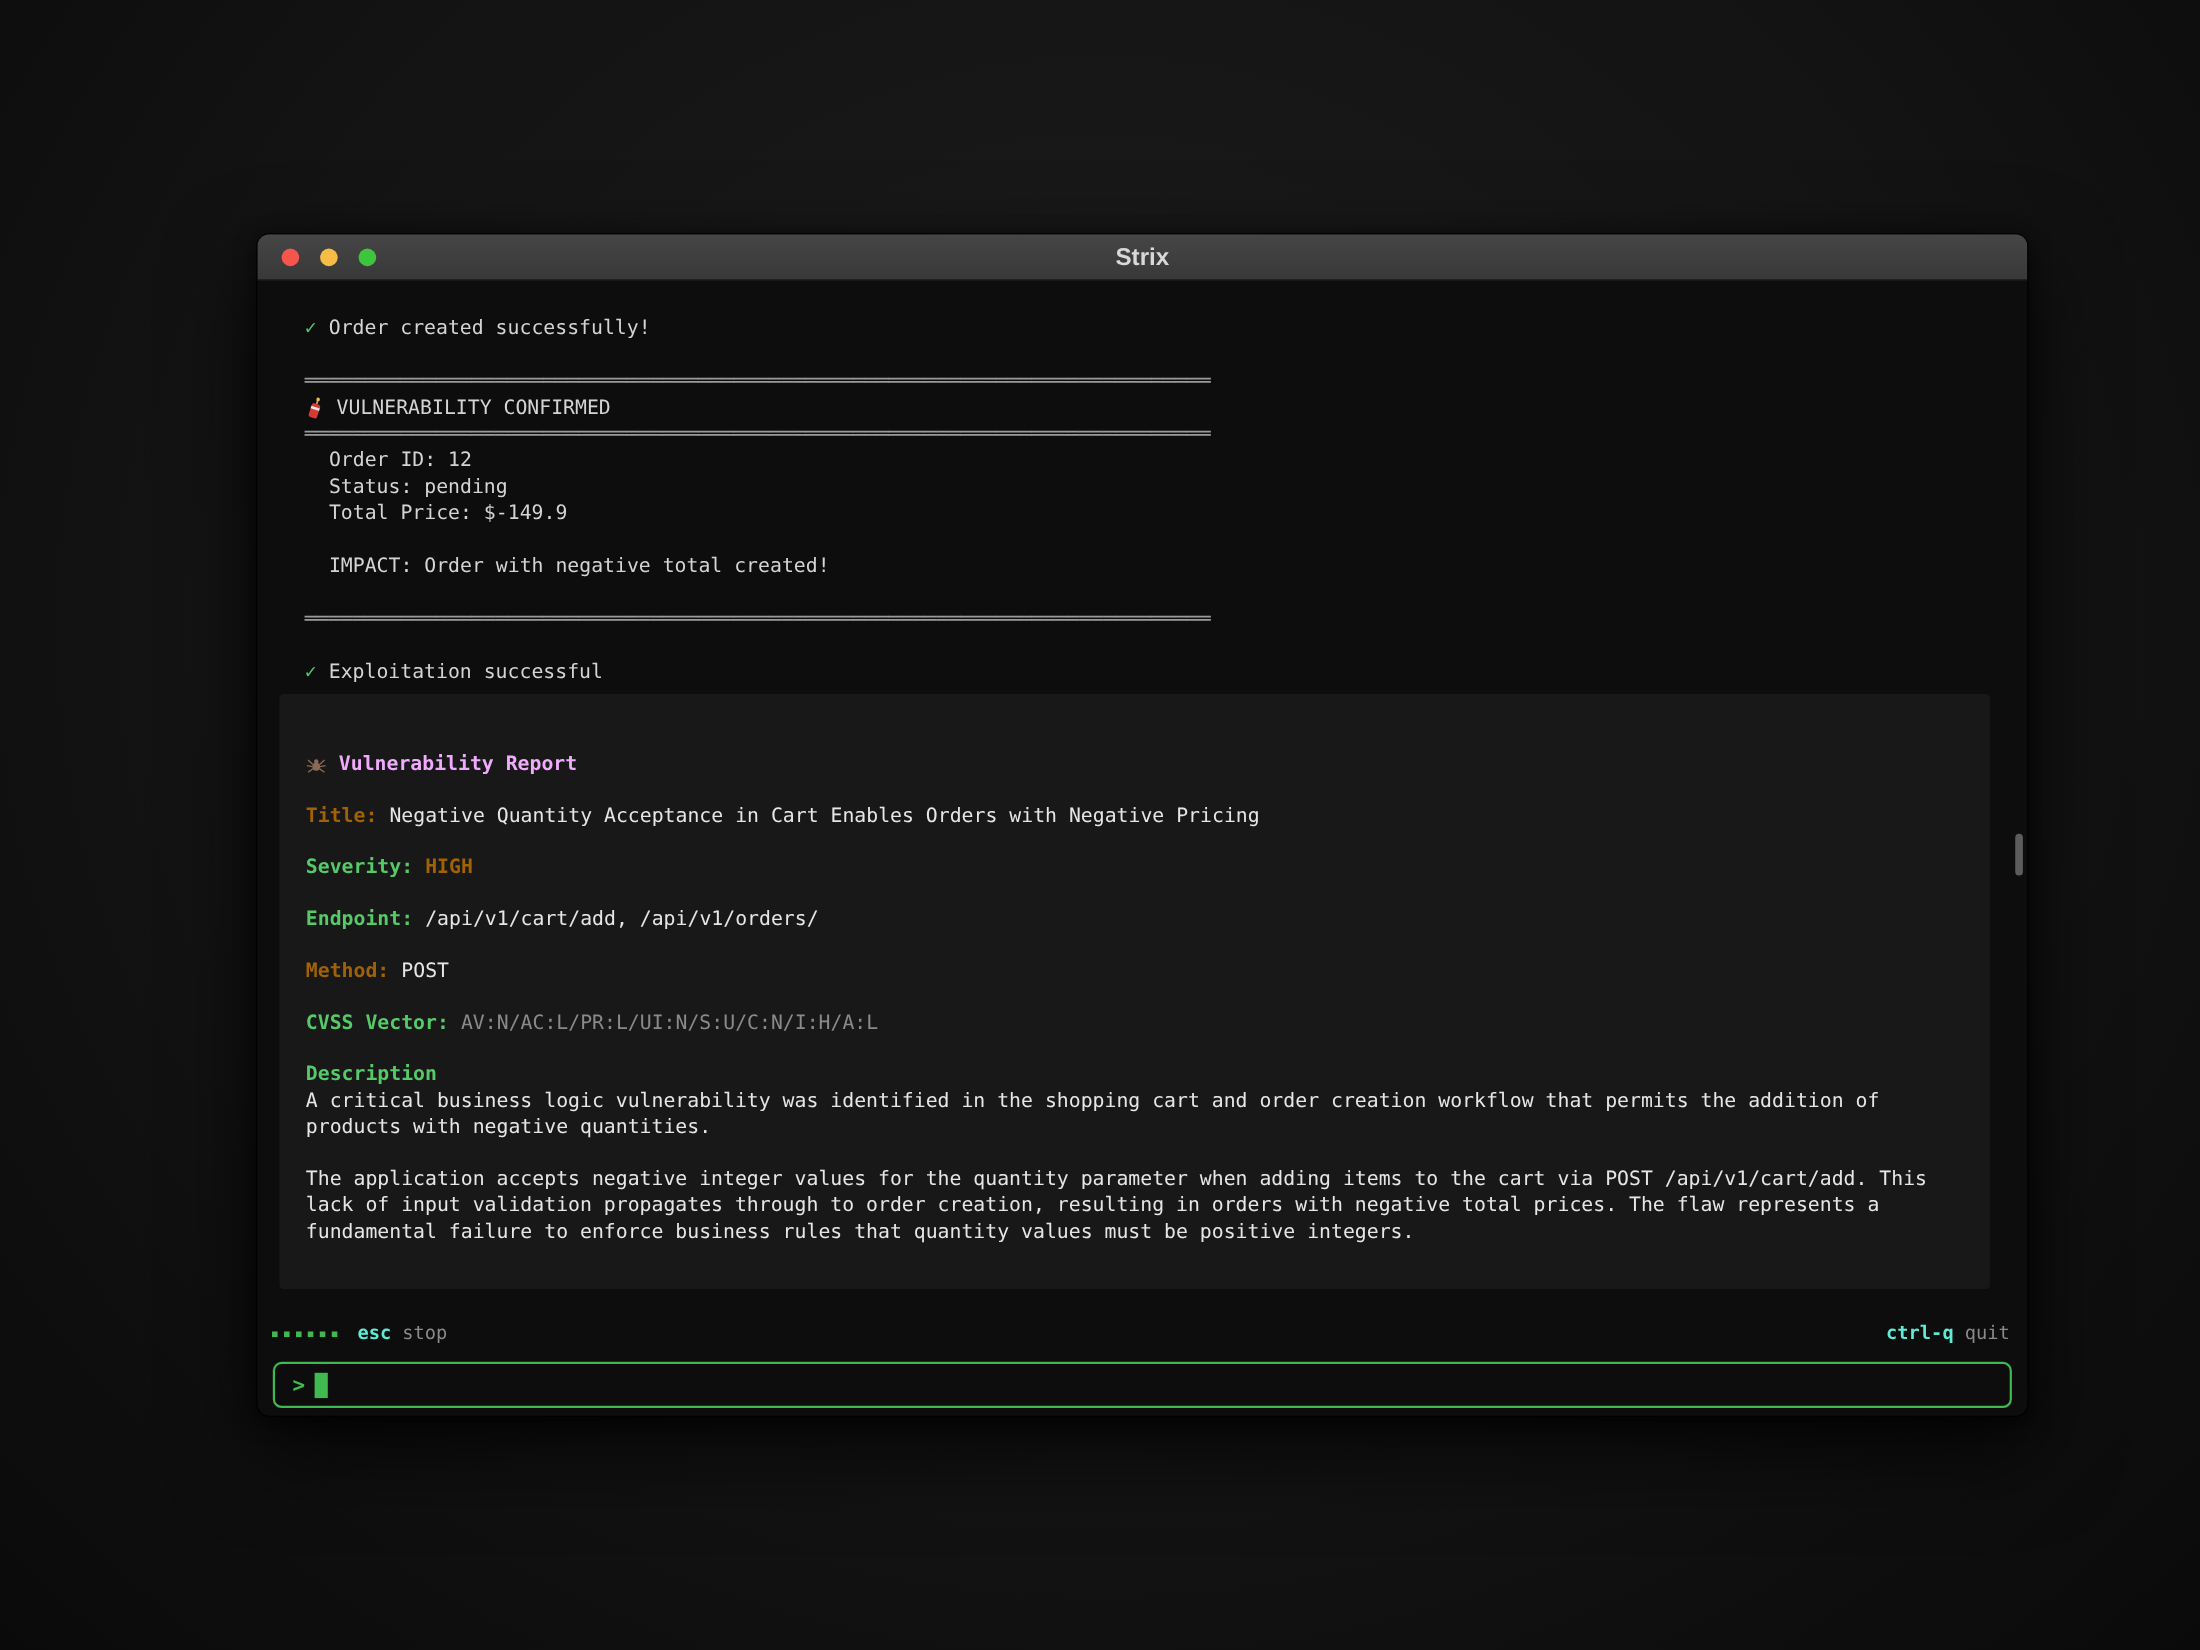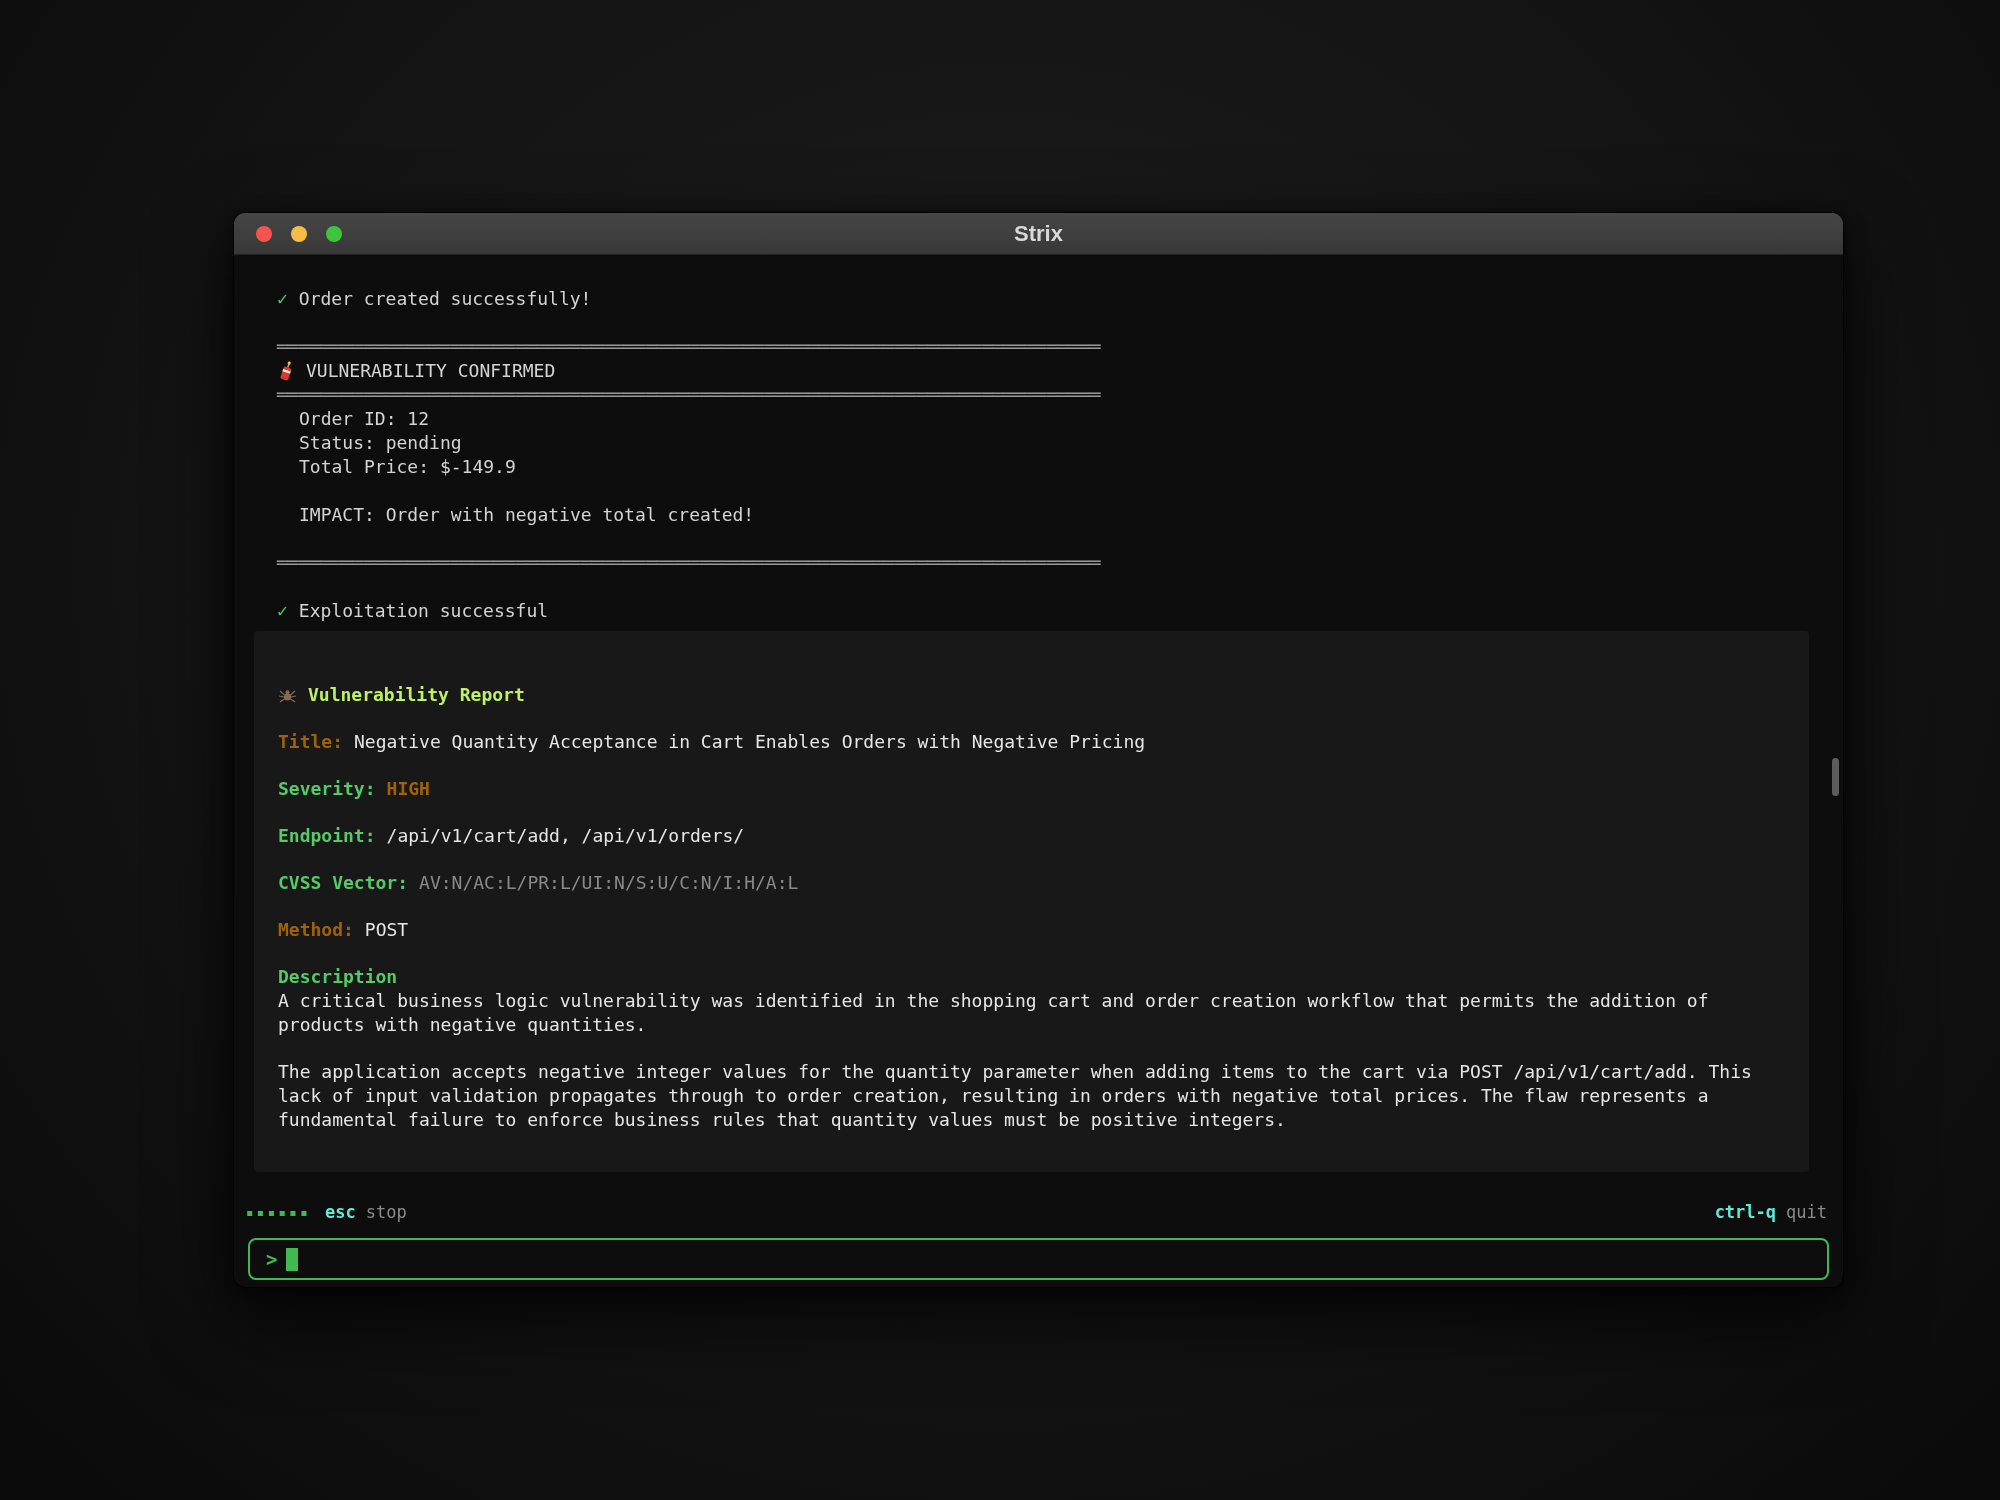--- a/index.html
+++ b/index.html
@@ -50,21 +50,21 @@
   .grayv{ color:#8a8a8a; }
   .wv   { color:#e6e6e6; }
 
   .panel {
     margin:8px 0 0 20px; width:1555px;
     background:#181818; border-radius:4px;
     padding:52px 35px 40px 24px;
     color:#e6e6e6;
   }
   .p-head { display:flex; align-items:center; height:24px; margin-bottom:23px; }
-  .p-head .htxt { color:#bef264; font-weight:bold; }
+  .p-head .htxt { color:#f0abfc; font-weight:bold; }
   .field { display:flex; gap:11px; height:24px; margin-bottom:23px; white-space:pre; }
   .desc-head { height:24px; color:#56c968; font-weight:bold; }
   .para { line-height:24px; margin-bottom:23px; }
   .para:last-child { margin-bottom:0; }
 
   .scrollthumb {
     position:absolute; right:4px; top:545px; width:7px; height:38px;
     background:#5c5c5c; border-radius:4px;
   }
 
@@ -158,24 +158,24 @@
         <div class="field">
           <span class="o">Title:</span><span class="wv">Negative Quantity Acceptance in Cart Enables Orders with Negative Pricing</span>
         </div>
         <div class="field">
           <span class="g">Severity:</span><span class="o">HIGH</span>
         </div>
         <div class="field">
           <span class="g">Endpoint:</span><span class="wv">/api/v1/cart/add, /api/v1/orders/</span>
         </div>
         <div class="field">
+          <span class="o">Method:</span><span class="wv">POST</span>
+        </div>
+        <div class="field">
           <span class="g">CVSS Vector:</span><span class="grayv">AV:N/AC:L/PR:L/UI:N/S:U/C:N/I:H/A:L</span>
-        </div>
-        <div class="field">
-          <span class="o">Method:</span><span class="wv">POST</span>
         </div>
 
         <div class="desc-head">Description</div>
         <div class="para">A critical business logic vulnerability was identified in the shopping cart and order creation workflow that permits the addition of products with negative quantities.</div>
         <div class="para">The application accepts negative integer values for the quantity parameter when adding items to the cart via POST /api/v1/cart/add. This lack of input validation propagates through to order creation, resulting in orders with negative total prices. The flaw represents a fundamental failure to enforce business rules that quantity values must be positive integers.</div>
       </div>
 
     </div>
 
     <div class="scrollthumb"></div>

